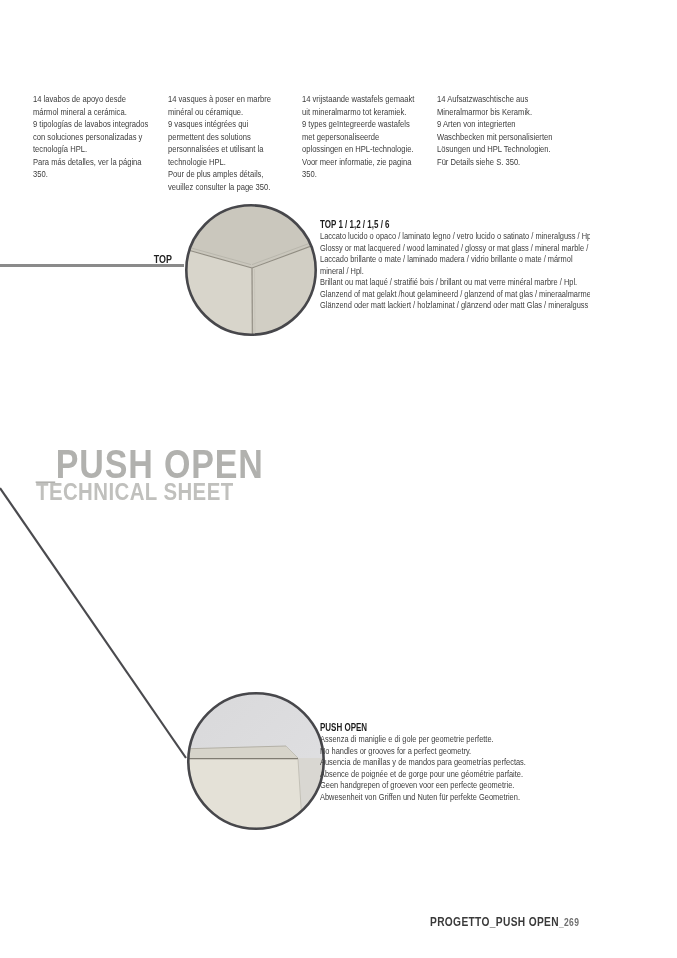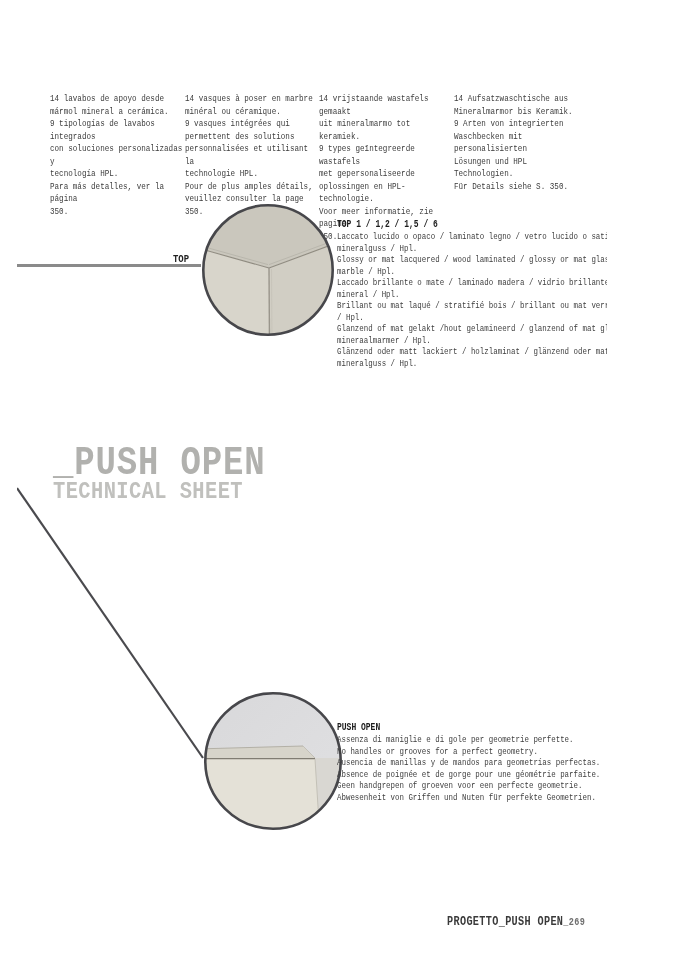--- a/index.html
+++ b/index.html
@@ -1,18 +1,18 @@
 <!DOCTYPE html>
 <html><head>
 <meta charset="utf-8">
 <style>
   html,body{margin:0;padding:0;background:#ffffff;}
   .page{
     position:relative;width:590px;height:958px;background:#ffffff;overflow:hidden;
-    font-family:Liberation Mono, monospace;color:#3d3d3d;margin-left:17px;
+    font-family:Liberation Sans, sans-serif;color:#3d3d3d;
   }
   
   .cond{transform:scaleX(0.8);transform-origin:0 0;}
   .cond85{transform:scaleX(0.85);transform-origin:0 0;}
   .condR{transform:scaleX(0.85);transform-origin:100% 0;}
 
   .intro-col{
     position:absolute;top:93px;width:168px;
     font-size:9.5px;line-height:12.5px;color:#3c3c3c;white-space:pre-line;
   }

